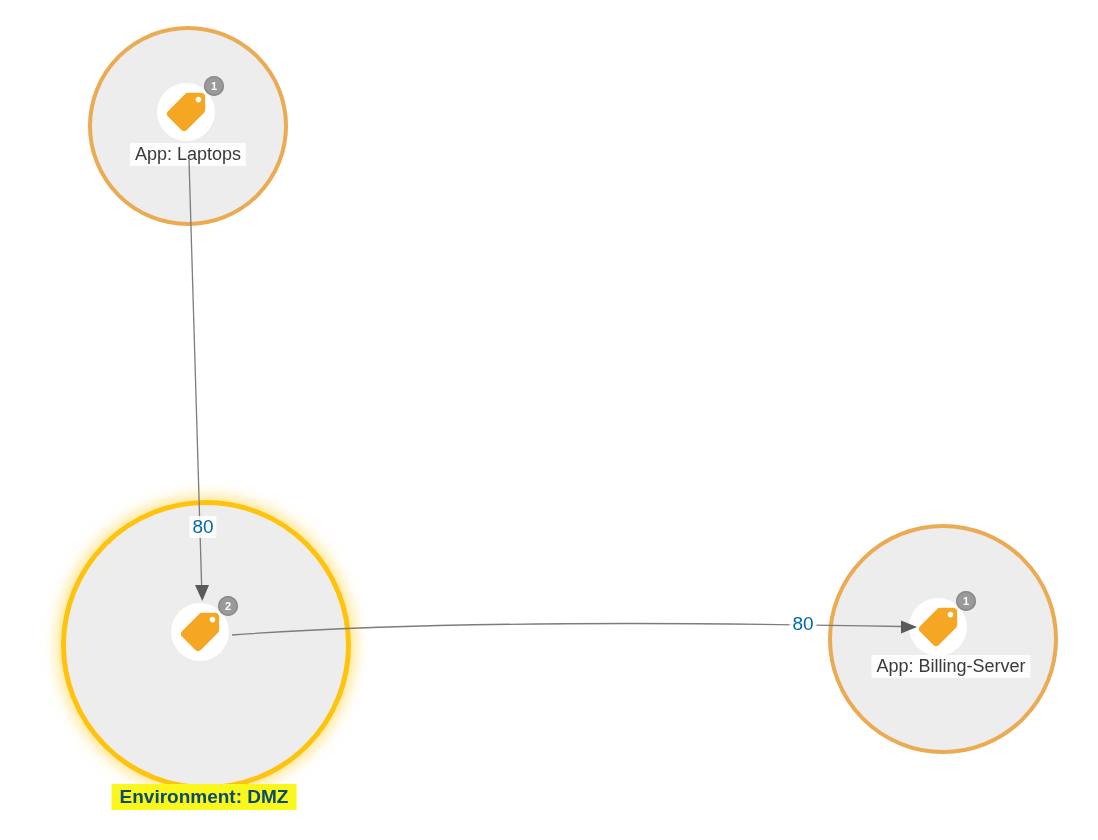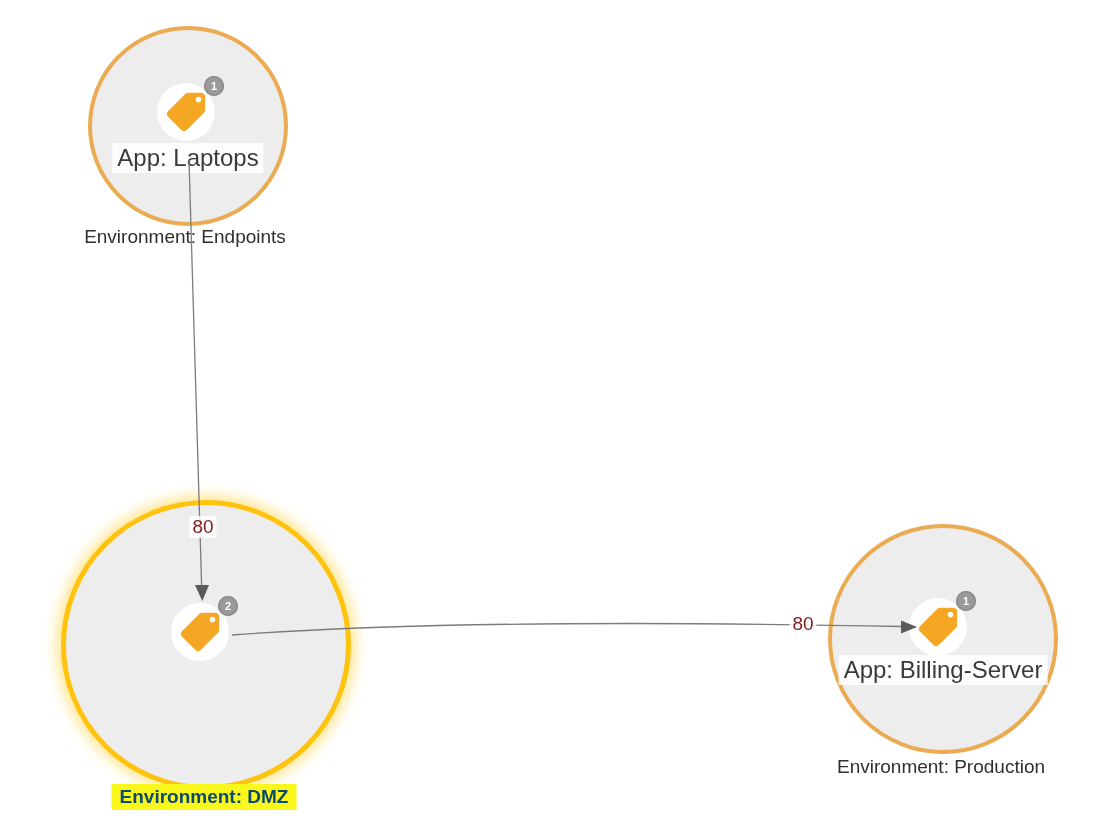--- a/index.html
+++ b/index.html
@@ -51,26 +51,26 @@
     font-size:11px;font-weight:bold;
     display:flex;align-items:center;justify-content:center;
   }
 
   
   .app-label{
     position:absolute;left:50%;transform:translateX(-50%);
     white-space:nowrap;
     background:rgba(255,255,255,.85);
     padding:1px 5px;
-    font-size:24px;color:#3a3a3a;
+    font-size:18px;color:#3a3a3a;
     z-index:3;
   }
   .n1 .app-label{top:113px;}
   .n2 .app-label{top:155px;}
-  .n3 .app-label{top:127px;}
+  .n3 .app-label{top:127px;margin-left:8px;}
 
   .env-label{
     position:absolute;transform:translateX(-50%);
     white-space:nowrap;
     font-size:19px;color:#2f2f2f;
     z-index:3;
   }
   .env-label.e1{left:185px;top:226px;}
   .env-label.e2{
     left:204px;top:784px;
@@ -79,21 +79,21 @@
     padding:2px 8px;
   }
   .env-label.e3{left:941px;top:756px;}
 
   
   #edges{position:absolute;left:0;top:0;z-index:2;}
   .edge-line{stroke:#7c7c7c;stroke-width:1.3;fill:none;}
   .arrow-head{fill:#5a5a5a;stroke:none;}
   .edge-label{
     position:absolute;transform:translateX(-50%);
-    font-size:19px;color:#7f1d1d;
+    font-size:19px;color:#0369a1;
     background:rgba(255,255,255,.85);
     padding:0 3px;
     z-index:3;
   }
   .edge-label.p1{left:203px;top:516px;}
   .edge-label.p2{left:803px;top:613px;}
 </style>
 </head>
 <body>
 
@@ -101,42 +101,40 @@
 
   <div class="node plain n1">
     <div class="tag-group">
       <svg width="46" height="46" viewBox="0 0 24 24">
         <path fill="#F5A623" fill-rule="evenodd" d="M21.41 11.58l-9-9C12.05 2.22 11.55 2 11 2H4c-1.1 0-2 .9-2 2v7c0 .55.22 1.05.59 1.42l9 9c.36.36.86.58 1.41.58.55 0 1.05-.22 1.41-.59l7-7c.37-.36.59-.86.59-1.41 0-.55-.22-1.06-.59-1.42zM5.5 7C4.67 7 4 6.33 4 5.5S4.67 4 5.5 4 7 4.67 7 5.5 6.33 7 5.5 7z"></path>
       </svg>
       <span class="badge">1</span>
     </div>
     <div class="app-label">App: Laptops</div>
   </div>
-  <div class="env-label e1">Environment: Endpoints</div>
 
   <div class="node selected n2">
     <div class="tag-group">
       <svg width="46" height="46" viewBox="0 0 24 24">
         <path fill="#F5A623" fill-rule="evenodd" d="M21.41 11.58l-9-9C12.05 2.22 11.55 2 11 2H4c-1.1 0-2 .9-2 2v7c0 .55.22 1.05.59 1.42l9 9c.36.36.86.58 1.41.58.55 0 1.05-.22 1.41-.59l7-7c.37-.36.59-.86.59-1.41 0-.55-.22-1.06-.59-1.42zM5.5 7C4.67 7 4 6.33 4 5.5S4.67 4 5.5 4 7 4.67 7 5.5 6.33 7 5.5 7z"></path>
       </svg>
       <span class="badge">2</span>
     </div>
   </div>
   <div class="env-label e2">Environment: DMZ</div>
 
   <div class="node plain n3">
     <div class="tag-group">
       <svg width="46" height="46" viewBox="0 0 24 24">
         <path fill="#F5A623" fill-rule="evenodd" d="M21.41 11.58l-9-9C12.05 2.22 11.55 2 11 2H4c-1.1 0-2 .9-2 2v7c0 .55.22 1.05.59 1.42l9 9c.36.36.86.58 1.41.58.55 0 1.05-.22 1.41-.59l7-7c.37-.36.59-.86.59-1.41 0-.55-.22-1.06-.59-1.42zM5.5 7C4.67 7 4 6.33 4 5.5S4.67 4 5.5 4 7 4.67 7 5.5 6.33 7 5.5 7z"></path>
       </svg>
       <span class="badge">1</span>
     </div>
     <div class="app-label">App: Billing-Server</div>
   </div>
-  <div class="env-label e3">Environment: Production</div>
 
   <svg id="edges" width="1098" height="840" viewBox="0 0 1098 840">
     <g>
       <path class="edge-line" d="M 189 160 L 201.6 585"></path>
       <polygon class="arrow-head" points="195,585 209,585 202.3,601"></polygon>
     </g>
     <g>
       <path class="edge-line" d="M 232 635 C 420 621, 680 622, 901 626.5"></path>
       <polygon class="arrow-head" points="901,620.5 901,633.5 917,627"></polygon>
     </g>

